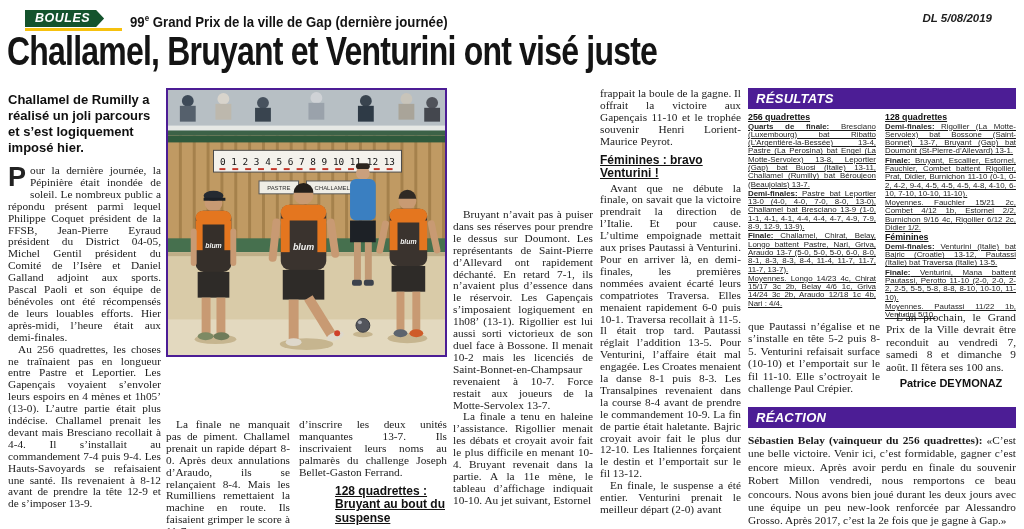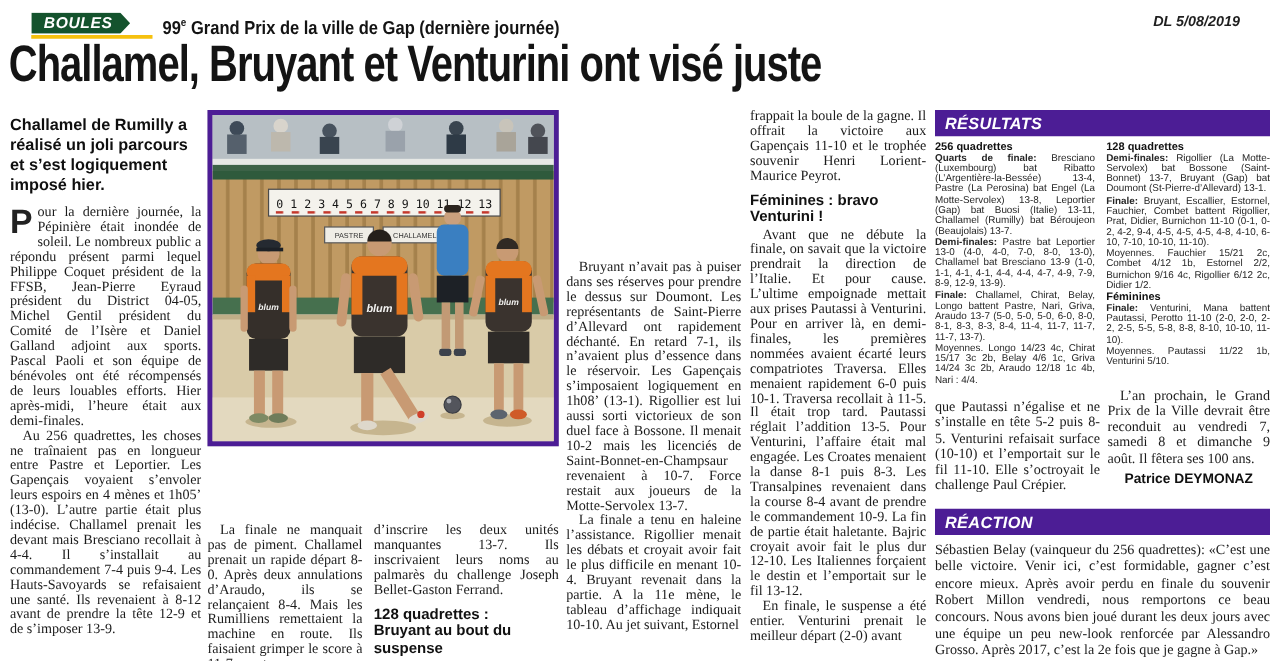--- a/index.html
+++ b/index.html
@@ -17,52 +17,52 @@
   #kicker-title sup{font-size:9px;}
   #page-date{right:32px;top:11px;font:italic 700 11.5px/14px "Liberation Sans","DejaVu Sans",sans-serif;color:#1f1f1f;}
   #headline{left:7px;top:28px;margin:0;font:700 41px/47px "Liberation Sans","DejaVu Sans",sans-serif;
     letter-spacing:-1px;color:#141414;white-space:nowrap;transform:scaleX(.78);transform-origin:left top;}
 
   
   .bt{font:11.3px/11.9px "Liberation Serif","DejaVu Serif",serif;text-align:justify;margin:0;color:#1b1b1b;}
   .indent{text-indent:10px;}
   .intro{font:700 13px/16px "Liberation Sans","DejaVu Sans",sans-serif;color:#0f0f0f;margin:4px 0 9px 0;}
   .dropcap{float:left;font:700 27px/23px "Liberation Sans","DejaVu Sans",sans-serif;margin:1px 4px 0 0;color:#222;}
-  .subhead{font:700 12px/13.5px "Liberation Sans","DejaVu Sans",sans-serif;margin:6px 0 2px;color:#111;}
-  .subline{display:block;}
+  .subhead{font:700 12px/13.5px "Liberation Sans","DejaVu Sans",sans-serif;margin:6px 0 2px;color:#111;text-decoration:underline;}
+  .subline{display:block;margin-left:36px;}
 
   #col1{left:8px;top:88px;width:153px;height:441px;overflow:hidden;}
-  #photo-frame{left:166px;top:88px;width:281px;height:269px;border:4px solid #4c1d95;box-sizing:border-box;background:#cfcfcf;}
+  #photo-frame{left:166px;top:88px;width:281px;height:269px;border:2px solid #4c1d95;box-sizing:border-box;background:#cfcfcf;}
   #photo-frame svg{display:block;width:100%;height:100%;}
   #caption{left:166px;top:361px;width:281px;font:700 11.3px/13.8px "Liberation Sans","DejaVu Sans",sans-serif;color:#1d1d1d;}
   .credit{font-weight:400;font-size:10px;color:#3c3c3c;}
   #col2{left:166px;top:419px;width:124px;height:110px;overflow:hidden;}
   #col3{left:299px;top:419px;width:148px;height:110px;overflow:hidden;}
   #col4{left:453px;top:209px;width:140px;height:320px;overflow:hidden;}
   #col5{left:600px;top:88px;width:141px;height:441px;overflow:hidden;}
 
   
   .box-header{background:#4c1d95;height:21px;color:#fff;
     font:italic 700 13px/21px "Liberation Sans","DejaVu Sans",sans-serif;padding-left:8px;letter-spacing:.3px;}
   #results-box{left:748px;top:88px;width:268px;}
-  .results-cols{display:flex;gap:9px;margin-top:4px;height:212px;overflow:hidden;}
+  .results-cols{display:flex;gap:9px;margin-top:4px;height:212px;overflow:hidden;text-decoration:underline;}
   .rcol{font:7.9px/8.3px "Liberation Sans","DejaVu Sans",sans-serif;color:#262626;text-align:justify;overflow:hidden;}
   .rcol-a{width:128px;} .rcol-b{width:131px;}
   .rcol h4{font-size:8.8px;line-height:9.5px;margin:0;color:#111;}
   .rcol p{margin:0 0 1px;}
   .rlabel{font-weight:700;}
 
   #cont-left{left:748px;top:320px;width:132px;height:82px;overflow:hidden;}
   #cont-right{left:886px;top:311px;width:130px;height:90px;overflow:hidden;}
   .cont{font:11.3px/12.4px "Liberation Serif","DejaVu Serif",serif;text-align:justify;margin:0;}
   .signature{font:700 11px/13px "Liberation Sans","DejaVu Sans",sans-serif;text-align:center;margin-top:4px;color:#111;}
 
   #reaction-box{left:748px;top:407px;width:268px;}
   #reaction-text{font:11.3px/13.4px "Liberation Serif","DejaVu Serif",serif;text-align:justify;margin-top:6px;height:96px;overflow:hidden;}
-  .reaction-lead{font-weight:400;}
+  .reaction-lead{font-weight:700;}
 </style>
 </head>
 <body>
 
 <div class="page">
 
   <div class="abs" id="kicker-badge">
     <span>BOULES</span>
   </div>
   <div class="abs" id="kicker-underline"></div>
@@ -241,20 +241,21 @@
         <p><span class="rlabel">Demi-finales:</span><span> Pastre bat Leportier 13-0 (4-0, 4-0, 7-0, 8-0, 13-0), Challamel bat Bresciano 13-9 (1-0, 1-1, 4-1, 4-1, 4-4, 4-4, 4-7, 4-9, 7-9, 8-9, 12-9, 13-9).</span></p>
         <p><span class="rlabel">Finale:</span><span> Challamel, Chirat, Belay, Longo battent Pastre, Nari, Griva, Araudo 13-7 (5-0, 5-0, 5-0, 6-0, 8-0, 8-1, 8-3, 8-3, 8-4, 11-4, 11-7, 11-7, 11-7, 13-7).</span></p>
         <p><span class="rlabel"></span><span>Moyennes. Longo 14/23 4c, Chirat 15/17 3c 2b, Belay 4/6 1c, Griva 14/24 3c 2b, Araudo 12/18 1c 4b, Nari : 4/4.</span></p>
       </div>
       <div class="rcol rcol-b">
         <h4>128 quadrettes</h4>
         <p><span class="rlabel">Demi-finales:</span><span> Rigollier (La Motte-Servolex) bat Bossone (Saint-Bonnet) 13-7, Bruyant (Gap) bat Doumont (St-Pierre-d’Allevard) 13-1.</span></p>
         <p><span class="rlabel">Finale:</span><span> Bruyant, Escallier, Estornel, Fauchier, Combet battent Rigollier, Prat, Didier, Burnichon 11-10 (0-1, 0-2, 4-2, 9-4, 4-5, 4-5, 4-5, 4-8, 4-10, 6-10, 7-10, 10-10, 11-10).</span></p>
         <p><span class="rlabel"></span><span>Moyennes. Fauchier 15/21 2c, Combet 4/12 1b, Estornel 2/2, Burnichon 9/16 4c, Rigollier 6/12 2c, Didier 1/2.</span></p>
         <h4>Féminines</h4>
+        <p><span class="rlabel">Demi-finales:</span><span> Venturini (Italie) bat Bajric (Croatie) 13-12, Pautassi (Italie) bat Traversa (Italie) 13-5.</span></p>
         <p><span class="rlabel">Finale:</span><span> Venturini, Mana battent Pautassi, Perotto 11-10 (2-0, 2-0, 2-2, 2-5, 5-5, 5-8, 8-8, 8-10, 10-10, 11-10).</span></p>
         <p><span class="rlabel"></span><span>Moyennes. Pautassi 11/22 1b, Venturini 5/10.</span></p>
       </div>
     </div>
   </section>
 
   <div class="abs" id="cont-left">
     <p class="cont">que Pautassi n’égalise et ne s’installe en tête 5-2 puis 8-5. Venturini refaisait surface (10-10) et l’emportait sur le fil 11-10. Elle s’octroyait le challenge Paul Crépier.</p>
   </div>
   <div class="abs" id="cont-right">

